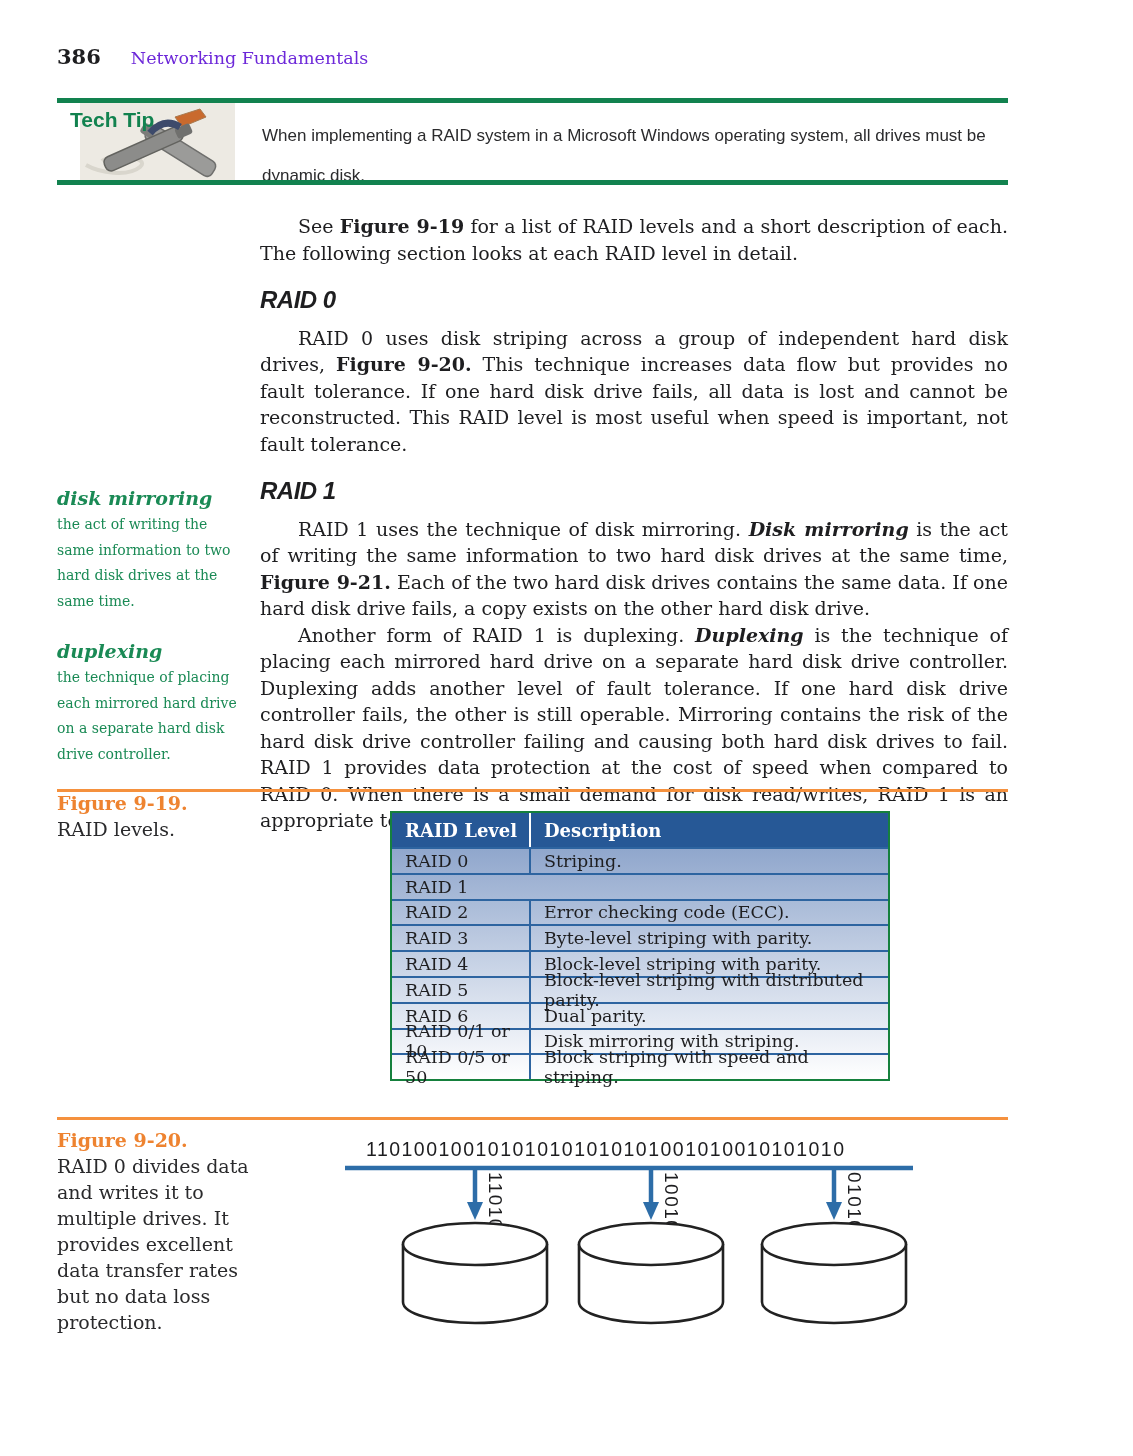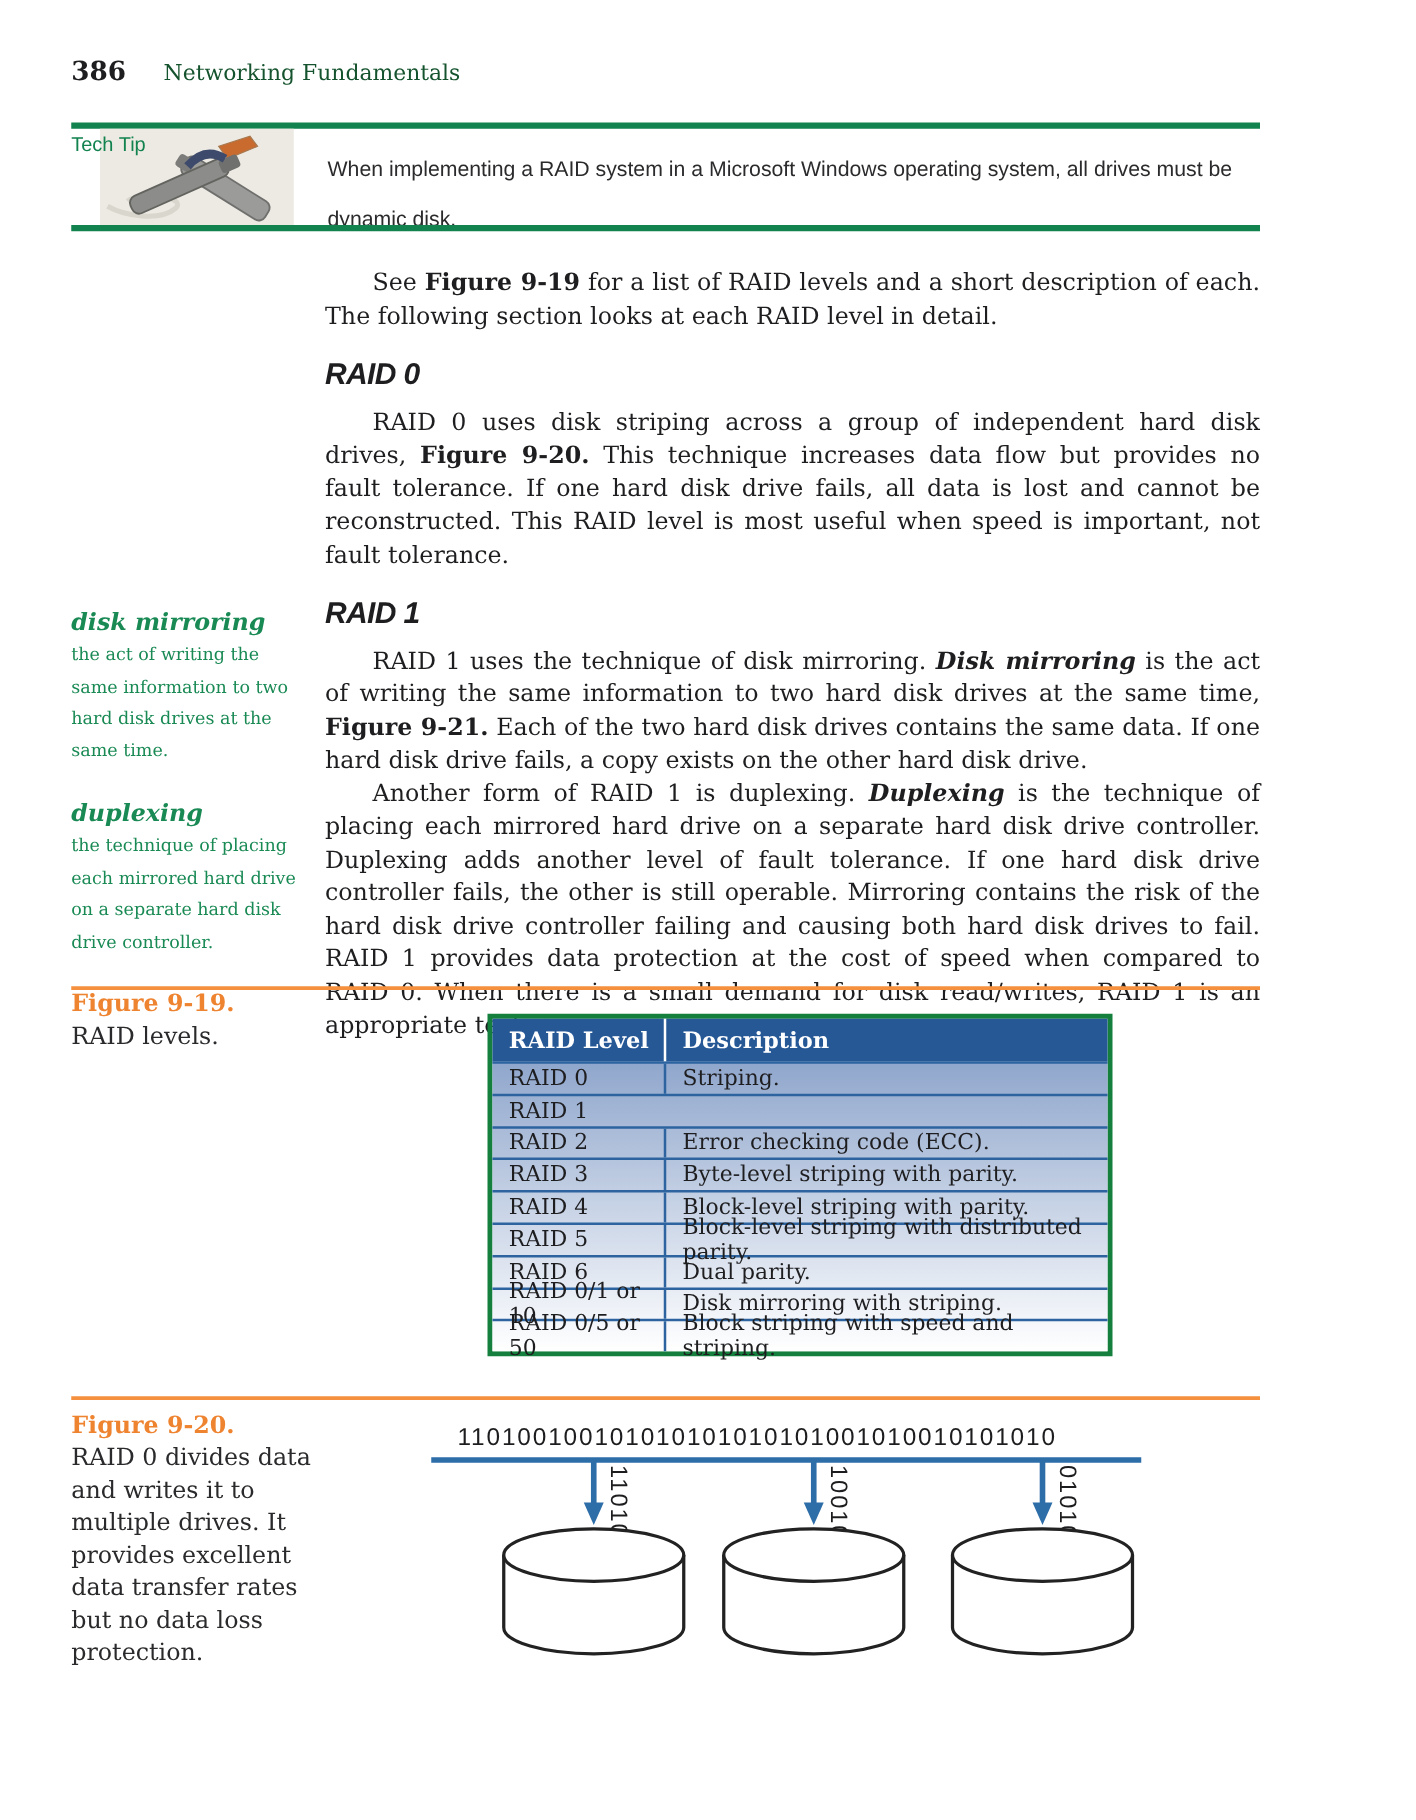--- a/index.html
+++ b/index.html
@@ -4,28 +4,28 @@
 <style>
   * { margin: 0; padding: 0; box-sizing: border-box; }
   html, body { width: 1133px; height: 1456px; background: #ffffff; overflow: hidden; position: relative; }
   body { font-family: "DejaVu Serif", serif; color: #1e1e20; }
 
   .abs { position: absolute; }
 
   
   .running-head { left: 57px; top: 44px; display: flex; align-items: baseline; gap: 30px; }
   .folio { font-size: 21px; font-weight: bold; }
-  .book-title { font-size: 17.5px; color: #14532d; }
+  .book-title { font-size: 17.5px; color: #6d28d9; }
 
   
   .tip-rule { left: 57px; width: 951px; height: 5px; background: #12824F; }
   .tip-rule-top { top: 98px; }
   .tip-rule-bottom { top: 180px; }
   .tip-photo { left: 80px; top: 103px; width: 155px; height: 77px; background: #edeae3; }
-  .tip-label { left: 57px; top: 108px; font-family: "Liberation Sans", sans-serif; font-weight: normal; font-size: 16px; color: #12824F; z-index: 3; }
+  .tip-label { left: 70px; top: 108px; font-family: "Liberation Sans", sans-serif; font-weight: bold; font-size: 21px; color: #12824F; z-index: 3; }
   .tip-text { left: 262px; top: 116px; width: 748px; font-family: "Liberation Sans", sans-serif; font-size: 17px; line-height: 40px; color: #2b2b2d; }
 
   
   .main-col { left: 260px; top: 213px; width: 748px; font-size: 19px; line-height: 26.5px; text-align: justify; }
   .main-col p { text-indent: 38px; }
   .main-col h2 { font-family: "Liberation Sans", sans-serif; font-style: italic; font-weight: bold; font-size: 24px; letter-spacing: -0.5px; margin: 21px 0 11px 0; text-align: left; }
   .figref { font-weight: bold; }
   .term { font-weight: bold; font-style: italic; }
 
   
@@ -38,21 +38,21 @@
   .fig-rule { left: 57px; width: 951px; height: 3px; background: #F5913E; }
   .rule-19 { top: 789px; }
   .rule-20 { top: 1117px; }
   .fig-caption { left: 57px; width: 195px; }
   .cap-19 { top: 792px; }
   .cap-20 { top: 1129px; }
   .fig-label { color: #EE8330; font-weight: bold; font-size: 19px; margin-bottom: 2px; }
   .fig-text { font-size: 19px; line-height: 26px; color: #2a2a2c; }
 
   
-  .raid-table { left: 390px; top: 811px; width: 500px; border: 4px solid #15803d; }
+  .raid-table { left: 390px; top: 811px; width: 500px; border: 2px solid #15803d; }
   .rt-header { display: flex; height: 34px; background: #265896; color: #ffffff; font-weight: bold; font-size: 18px; align-items: center; }
   .rt-header .rt-c1 { border-right: none; }
   .rt-header .rt-c2 { border-left: 2px solid #ffffff; }
   .rt-body { background: linear-gradient(#8FA6CC, #ffffff); }
   .rt-row { display: flex; height: 25.8px; border-top: 2px solid #2D64A0; font-size: 17.5px; align-items: center; }
   .rt-c1 { width: 137px; padding-left: 13px; flex: none; align-self: stretch; display: flex; align-items: center; }
   .rt-c2 { flex: 1; padding-left: 13px; border-left: 2px solid #2D64A0; align-self: stretch; display: flex; align-items: center; }
 
   
   .raid0-diagram { left: 328px; top: 1124px; }

